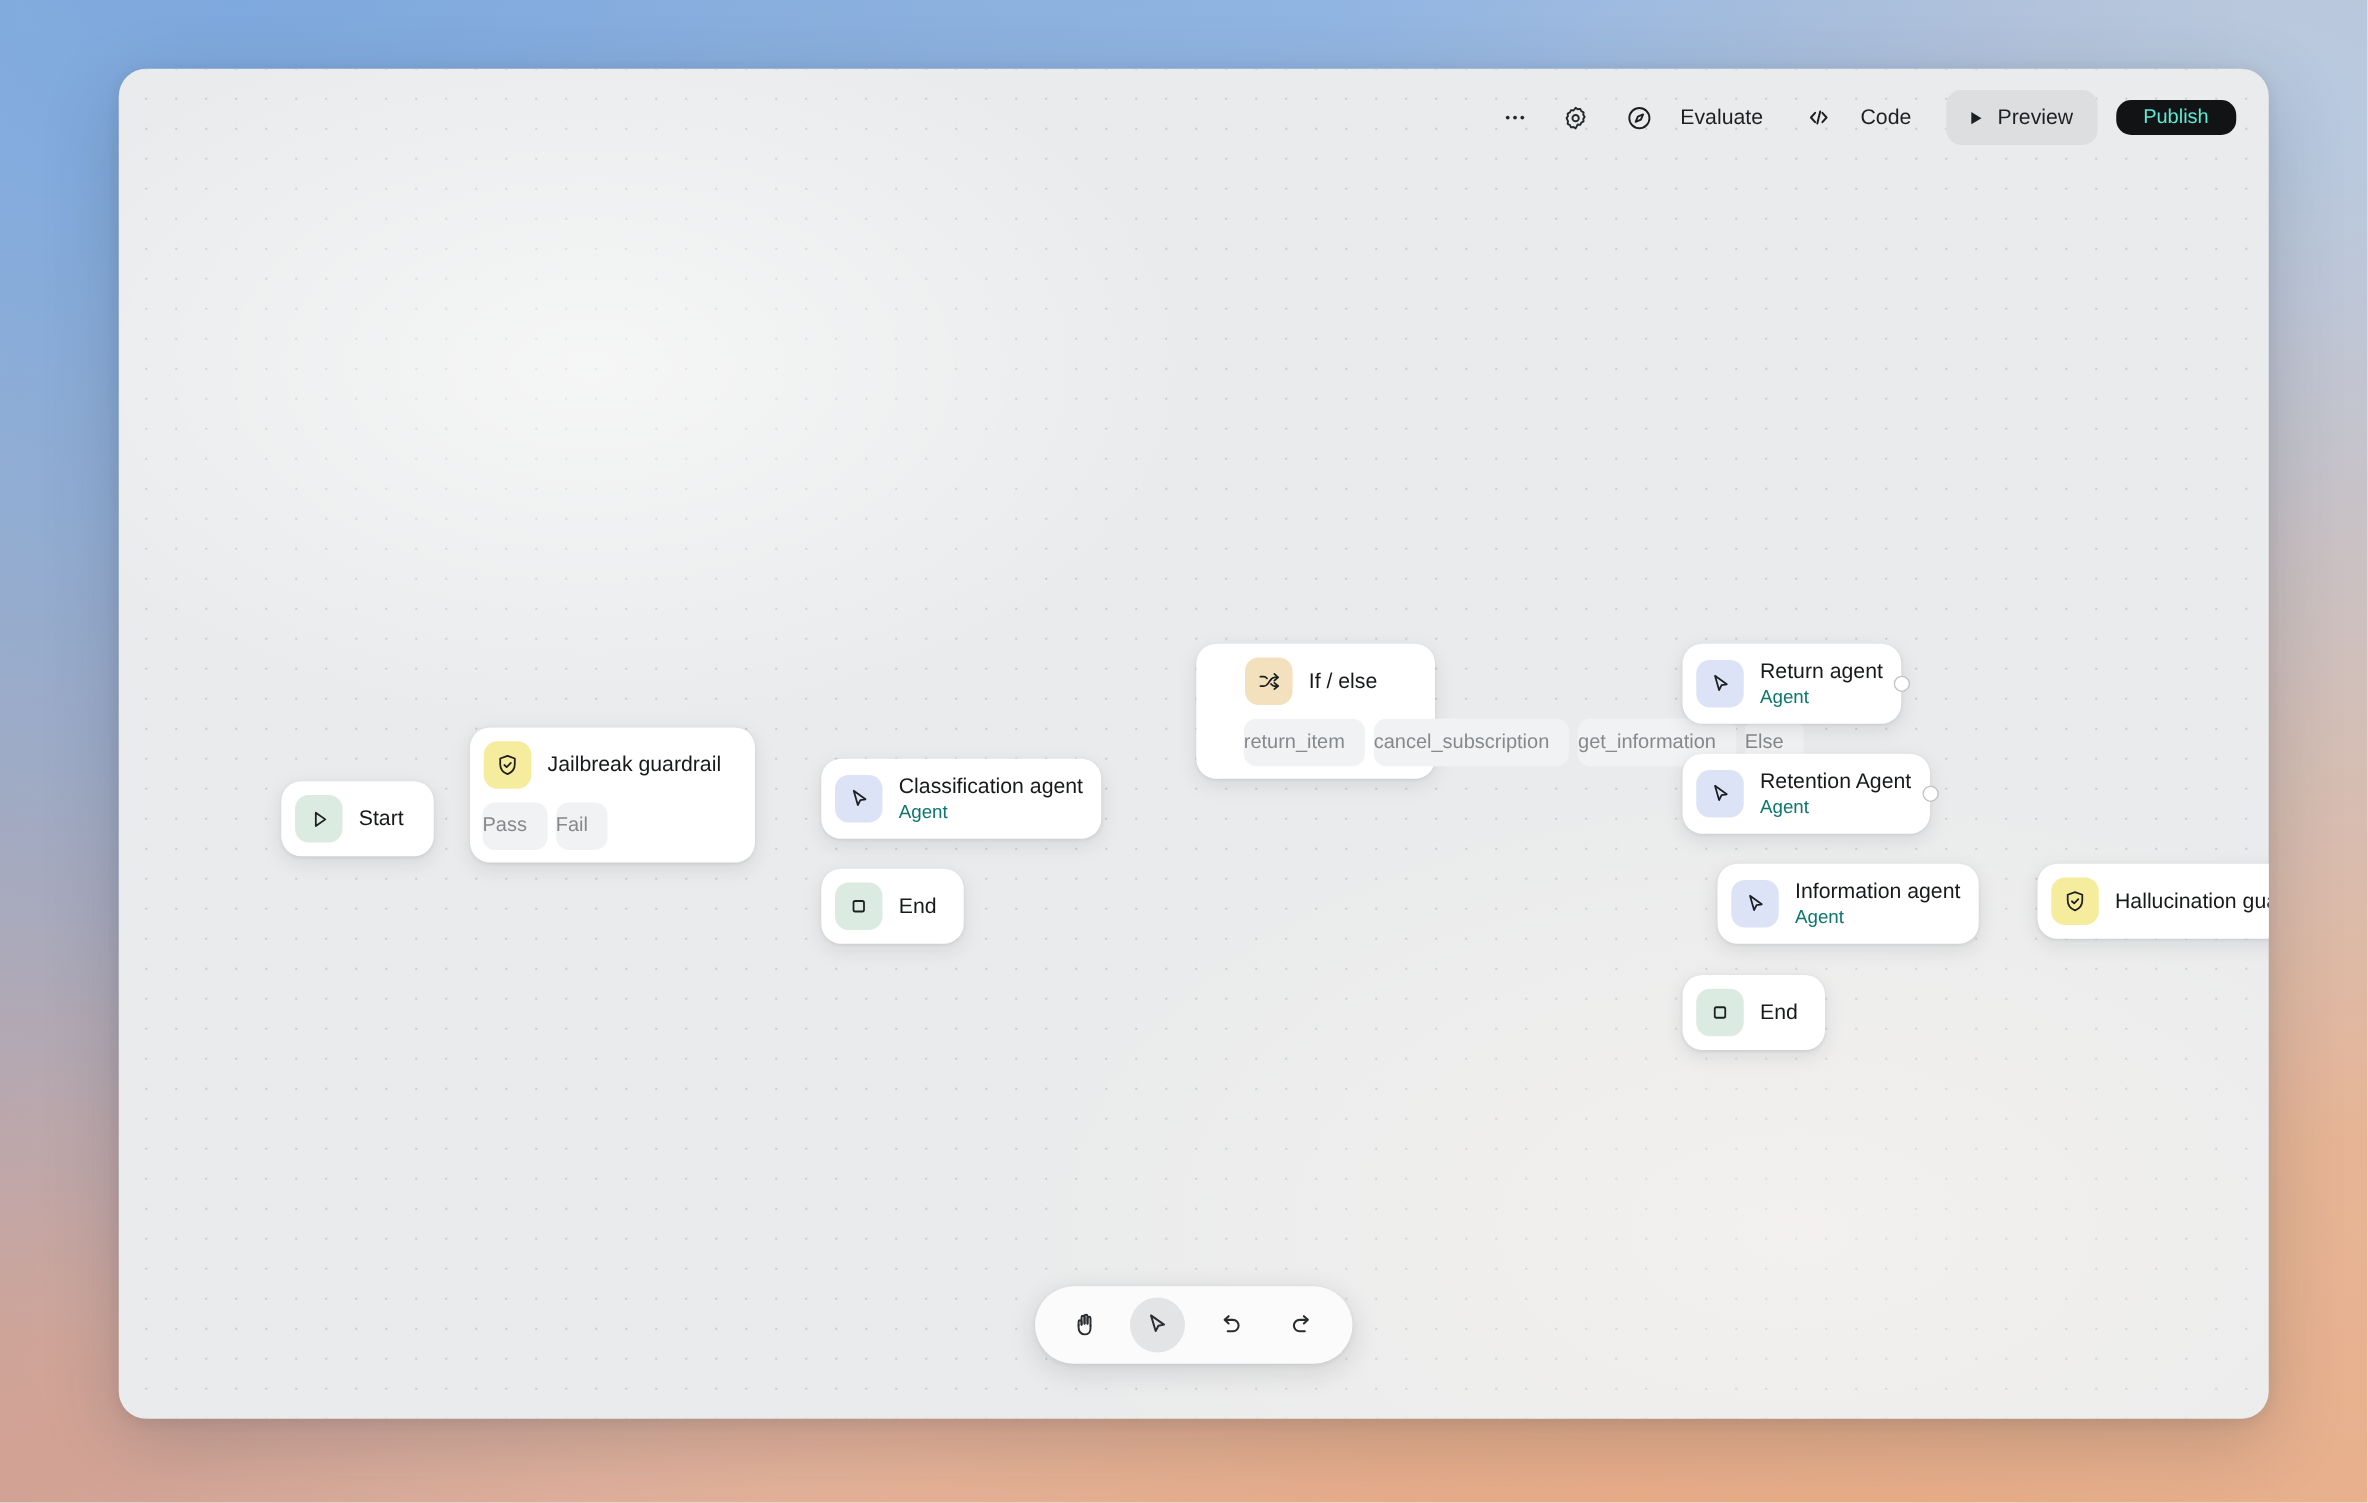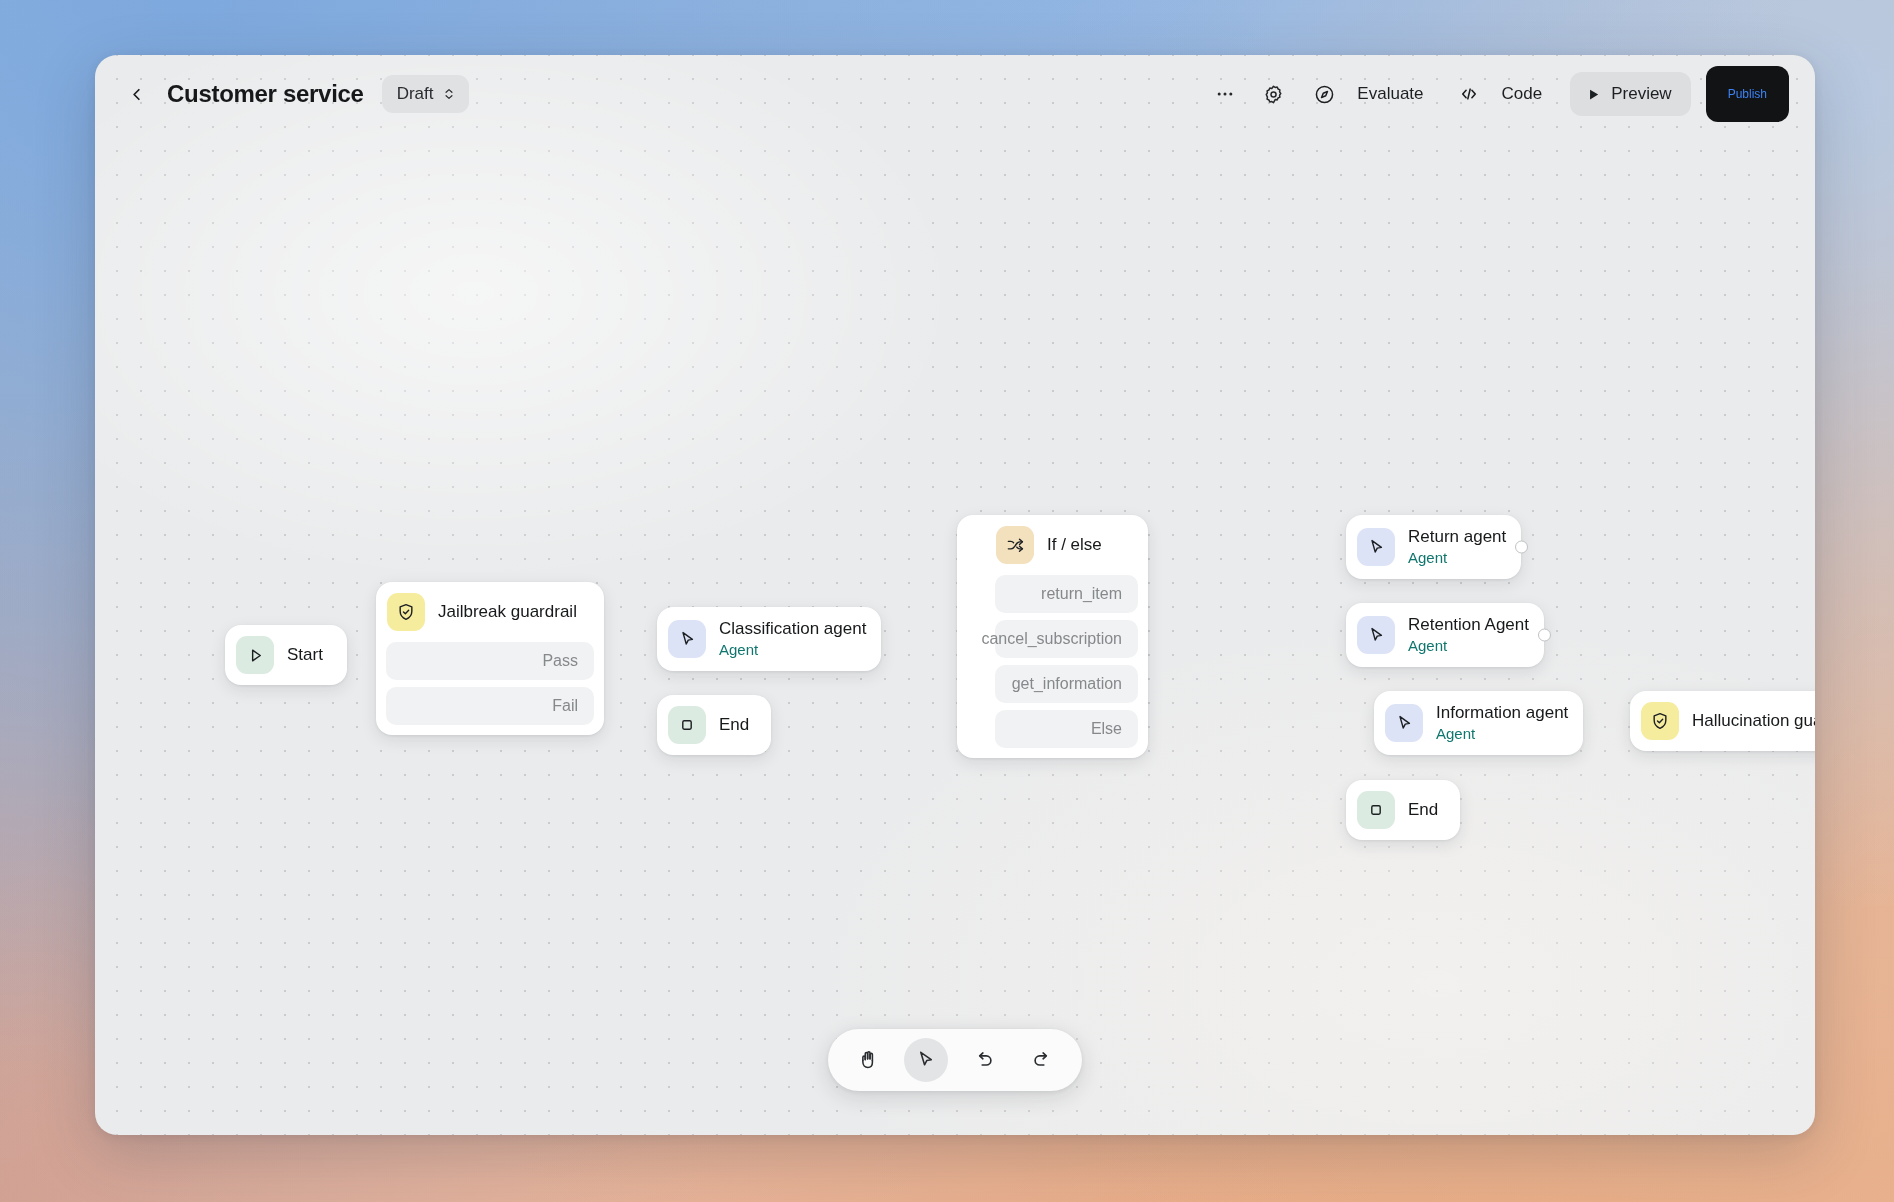--- a/index.html
+++ b/index.html
@@ -123,27 +123,27 @@
     padding: 0 19px 0 16px;
     border-radius: 12px;
     background: #dddee0;
     font-size: 17px;
     color: #1d2023;
     cursor: pointer;
     margin-left: 8px;
   }
 
   .publish-btn {
-    height: 56px;
+    height: 28px;
     padding: 0 22px;
     display: flex; align-items: center;
     border-radius: 12px;
     background: #121314;
-    color: #3b82f6;
-    font-size: 12px;
+    color: #5eead4;
+    font-size: 16px;
     font-weight: 500;
     cursor: pointer;
     margin-left: 9px;
   }
 
   
   #graph { position: absolute; inset: 0; z-index: 20; }
   #edges { position: absolute; inset: 0; z-index: 10; pointer-events: none; }
   .edge { fill: none; stroke: #b3b5b7; stroke-width: 1.7px; }
 
@@ -169,21 +169,21 @@
   }
   .ico-green  { background: #dcebe2; color: #1d2023; }
   .ico-blue   { background: #dde3f7; color: #1d2023; }
   .ico-yellow { background: #f6ec9e; color: #1d2023; }
   .ico-tan    { background: #f3e0bd; color: #1d2023; }
 
   .node-label { font-size: 17px; color: #17191b; font-weight: 500; white-space: nowrap; }
   .node-title { font-size: 17px; color: #17191b; font-weight: 500; line-height: 1.25; white-space: nowrap; }
   .node-sub   { font-size: 15px; color: #0f766e; line-height: 1.3; margin-top: 1px; }
 
-  .branch-list { padding: 0 10px 10px 10px; display: flex; flex-direction: column; gap: 7px; }
+  .branch-list { padding: 0 10px 10px 10px; display: flex; gap: 7px; }
   .branch-row {
     height: 38px;
     border-radius: 10px;
     background: #f1f2f3;
     display: flex;
     align-items: center;
     justify-content: flex-end;
     padding-right: 16px;
     font-size: 16px;
     color: #86898c;
@@ -233,38 +233,20 @@
 <body>
 
 <div id="wallpaper">
 
   <div id="app-window">
 
     <div id="canvas"></div>
 
     <div id="topbar">
 
-      <div id="topbar-left">
-
-        <div class="back-btn">
-          <svg width="19" height="19" viewBox="0 0 24 24" fill="none" stroke="currentColor" stroke-width="2.2" stroke-linecap="round" stroke-linejoin="round">
-            <polyline points="15 18 9 12 15 6"></polyline>
-          </svg>
-        </div>
-
-        <div id="page-title">Customer service</div>
-
-        <div class="status-chip">
-          <span>Draft</span>
-          <svg width="14" height="16" viewBox="0 0 24 24" fill="none" stroke="currentColor" stroke-width="2.1" stroke-linecap="round" stroke-linejoin="round">
-            <polyline points="7 9 12 4.5 17 9"></polyline>
-            <polyline points="7 15 12 19.5 17 15"></polyline>
-          </svg>
-        </div>
-      </div>
 
       <div id="topbar-right">
 
         <div class="icon-btn">
           <svg width="20" height="20" viewBox="0 0 24 24" fill="currentColor">
             <circle cx="5" cy="12" r="1.8"></circle>
               <circle cx="12" cy="12" r="1.8"></circle>
               <circle cx="19" cy="12" r="1.8"></circle>
           </svg>
         </div>

